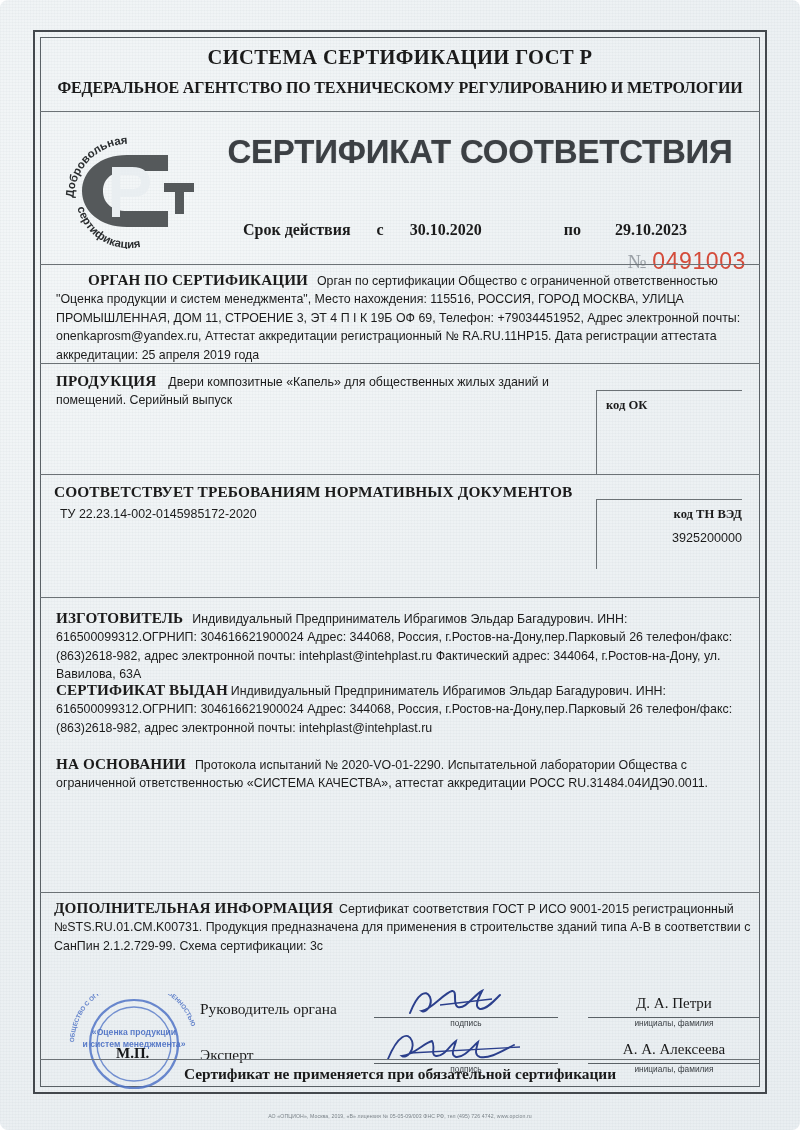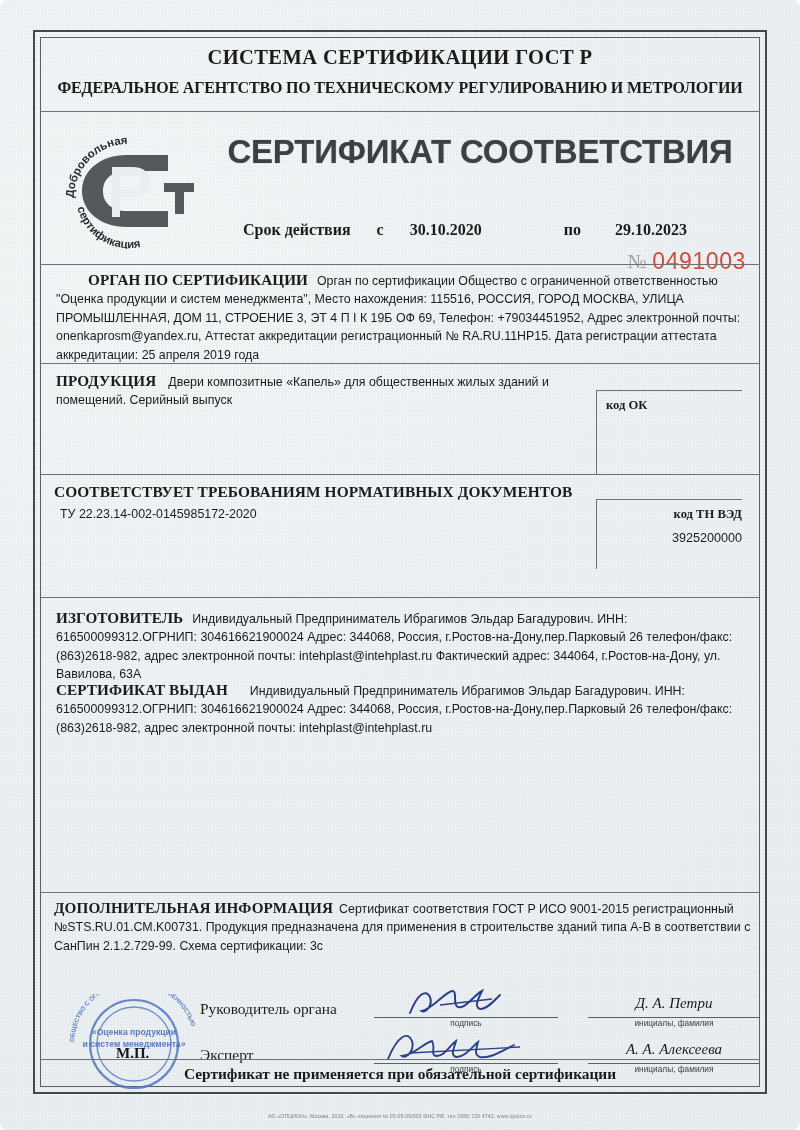--- a/index.html
+++ b/index.html
@@ -166,21 +166,21 @@
 
   .s-norm{ top:446px; left:14px; width:560px; }
   .s-norm .lbl{
     display:block; font-size:15.4px; margin-bottom:6px;
   }
   .s-norm .body{ display:block; padding-left:6px; }
 
   .s-manuf{ top:572px; left:16px; width:700px; }
   .s-manuf .lbl{ margin-right:9px; }
   .s-issued{ top:644px; left:16px; width:700px; }
-  .s-issued .lbl{ margin-right:22px; }
+  .s-issued .lbl{ margin-right:3px; }
   .s-basis{ top:718px; left:16px; width:700px; }
   .s-basis .lbl{ margin-right:9px; }
   .s-addinfo{ top:862px; left:14px; width:700px; }
   .s-addinfo .lbl{ margin-right:6px; }
 
   
   .codebox{
     position:absolute;
     width:146px;
     border-top:1px solid #6c7276;
@@ -235,21 +235,20 @@
     font-size:8.3px; color:#3b4045;
     text-align:center;
   }
   .sig-cap.c-sign{ left:174px; width:184px; }
   .sig-cap.c-name{ left:388px; width:172px; }
   .sig-name{
     position:absolute; left:388px; width:172px; top:4px;
     text-align:center;
     font-family:"Liberation Serif", serif;
     font-size:15px;
-    font-style:italic;
   }
   .ink{
     position:absolute;
     font-family:"Liberation Serif", serif;
     color:#2b3f8c;
     font-style:italic;
     pointer-events:none;
   }
 
   .footnote{
@@ -364,20 +363,23 @@
     <div class="rule r5"></div>
 
     <div class="sec inline s-manuf">
       <span class="lbl">ИЗГОТОВИТЕЛЬ</span><span class="body">Индивидуальный Предприниматель Ибрагимов Эльдар Багадурович. ИНН: 616500099312.ОГРНИП: 304616621900024  Адрес: 344068, Россия, г.Ростов-на-Дону,пер.Парковый 26 телефон/факс: (863)2618-982, адрес электронной почты: intehplast@intehplast.ru Фактический адрес: 344064, г.Ростов-на-Дону, ул. Вавилова, 63А</span>
     </div>
 
     <div class="sec inline s-issued">
       <span class="lbl">СЕРТИФИКАТ ВЫДАН</span><span class="body">Индивидуальный Предприниматель Ибрагимов Эльдар Багадурович. ИНН: 616500099312.ОГРНИП: 304616621900024  Адрес: 344068, Россия, г.Ростов-на-Дону,пер.Парковый 26 телефон/факс: (863)2618-982, адрес электронной почты: intehplast@intehplast.ru</span>
     </div>
 
+    <div class="sec inline s-basis">
+      <span class="lbl">НА ОСНОВАНИИ</span><span class="body">Протокола испытаний № 2020-VO-01-2290. Испытательной лаборатории Общества с ограниченной ответственностью «СИСТЕМА КАЧЕСТВА», аттестат аккредитации РОСС RU.31484.04ИДЭ0.0011.</span>
+    </div>
 
     <div class="rule r6"></div>
 
     <div class="sec inline s-addinfo">
       <span class="lbl">ДОПОЛНИТЕЛЬНАЯ ИНФОРМАЦИЯ</span><span class="body">Сертификат соответствия ГОСТ Р ИСО 9001-2015 регистрационный №STS.RU.01.CM.K00731. Продукция предназначена для применения в  строительстве зданий типа А-В в соответствии с СанПин 2.1.2.729-99.  Схема сертификации: 3с</span>
     </div>
 
     <div class="sig-area">
 
       <div class="seal">

